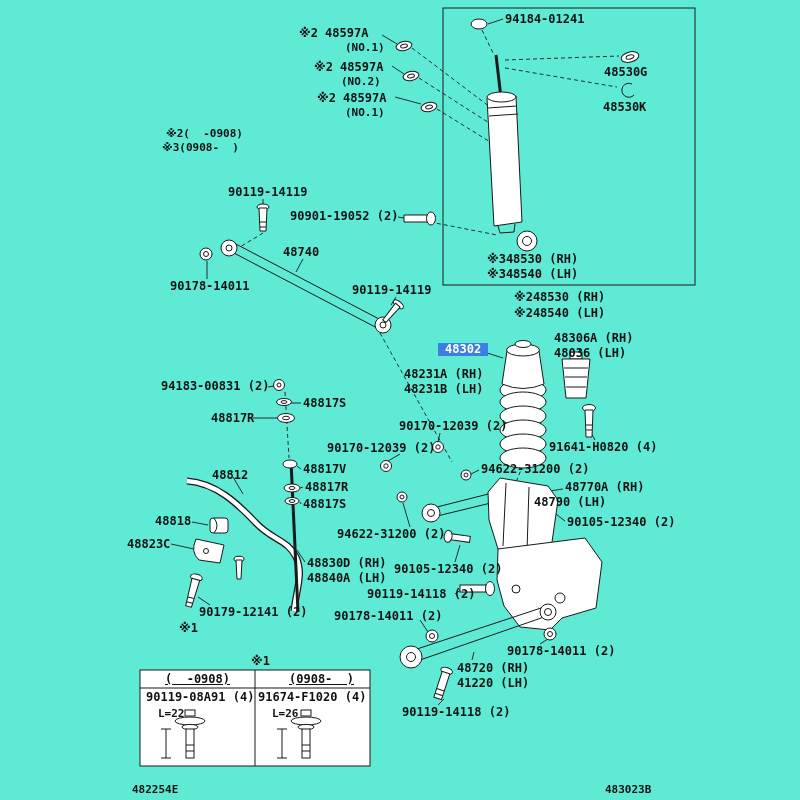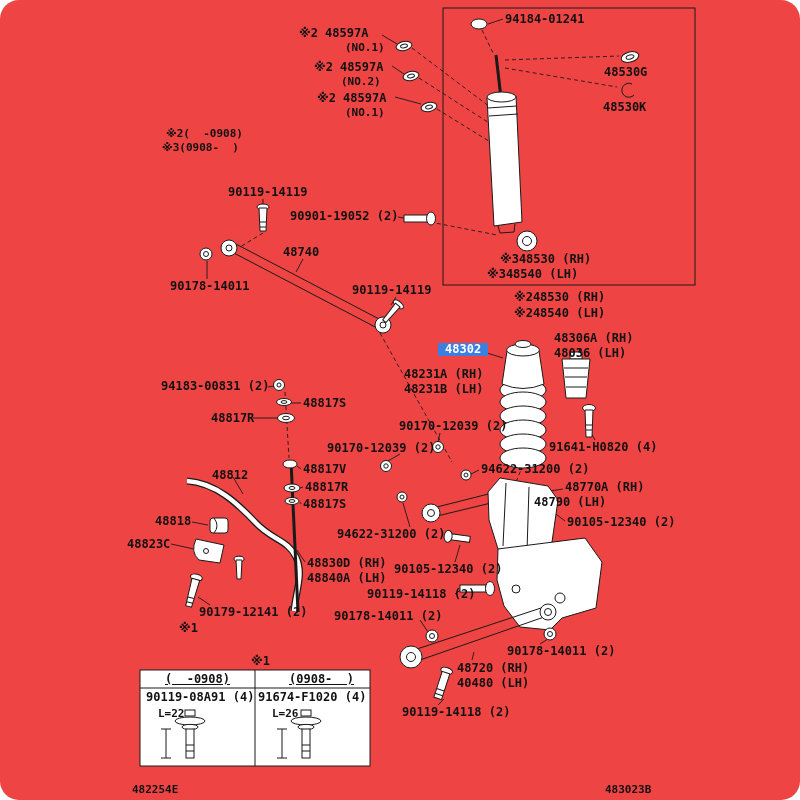--- a/index.html
+++ b/index.html
@@ -1,18 +1,18 @@
 <!DOCTYPE html>
 <html><head>
 <meta charset="utf-8">
 <style>
   * { margin:0; padding:0; box-sizing:border-box; }
   html,body { width:800px; height:800px; background:#fff; }
-  .canvas { position:relative; width:800px; height:800px; background:#ef4444; overflow:hidden;
-            font-family:"DejaVu Sans Mono","DejaVu Sans",monospace;border-radius:19px; }
+  .canvas { position:relative; width:800px; height:800px; background:#5eead4; overflow:hidden;
+            font-family:"DejaVu Sans Mono","DejaVu Sans",monospace; }
   svg.art { position:absolute; left:0; top:0; }
   .pl { position:absolute; font:bold 12px "DejaVu Sans Mono","DejaVu Sans",monospace;
         color:#111; white-space:pre; line-height:13px; }
   .sm { font-size:11px; font-weight:bold; }
   .hl { background:#3c7fe1; color:#fff; padding:0 7px; }
   .ctr { text-align:center;text-decoration:underline; }
   .code { position:absolute; font:bold 11px "DejaVu Sans Mono","DejaVu Sans",monospace; color:#111; }
 </style>
 </head>
 <body>
@@ -235,21 +235,21 @@
 
 <div class="pl sm" style="left:166px;top:127px">※2(  -0908)</div>
 <div class="pl sm" style="left:162px;top:141px">※3(0908-  )</div>
 
 <div class="pl" style="left:228px;top:186px">90119-14119</div>
 <div class="pl" style="left:290px;top:210px">90901-19052 (2)</div>
 <div class="pl" style="left:283px;top:246px">48740</div>
 <div class="pl" style="left:170px;top:280px">90178-14011</div>
 <div class="pl" style="left:352px;top:284px">90119-14119</div>
 
-<div class="pl" style="left:500px;top:253px">※348530 (RH)</div>
+<div class="pl" style="left:487px;top:253px">※348530 (RH)</div>
 <div class="pl" style="left:487px;top:268px">※348540 (LH)</div>
 <div class="pl" style="left:514px;top:291px">※248530 (RH)</div>
 <div class="pl" style="left:514px;top:307px">※248540 (LH)</div>
 
 <div class="pl hl" style="left:438px;top:343px">48302</div>
 
 <div class="pl" style="left:554px;top:332px">48306A (RH)</div>
 <div class="pl" style="left:554px;top:347px">48036 (LH)</div>
 <div class="pl" style="left:404px;top:368px">48231A (RH)</div>
 <div class="pl" style="left:404px;top:383px">48231B (LH)</div>
@@ -274,21 +274,21 @@
 <div class="pl" style="left:337px;top:528px">94622-31200 (2)</div>
 <div class="pl" style="left:307px;top:557px">48830D (RH)</div>
 <div class="pl" style="left:307px;top:572px">48840A (LH)</div>
 <div class="pl" style="left:394px;top:563px">90105-12340 (2)</div>
 <div class="pl" style="left:367px;top:588px">90119-14118 (2)</div>
 <div class="pl" style="left:334px;top:610px">90178-14011 (2)</div>
 <div class="pl" style="left:199px;top:606px">90179-12141 (2)</div>
 <div class="pl" style="left:179px;top:622px">※1</div>
 
 <div class="pl" style="left:457px;top:662px">48720 (RH)</div>
-<div class="pl" style="left:457px;top:677px">40480 (LH)</div>
+<div class="pl" style="left:457px;top:677px">41220 (LH)</div>
 <div class="pl" style="left:507px;top:645px">90178-14011 (2)</div>
 <div class="pl" style="left:402px;top:706px">90119-14118 (2)</div>
 
 <div class="pl" style="left:251px;top:655px">※1</div>
 <div class="pl ctr" style="left:141px;top:673px;width:113px">(  -0908)</div>
 <div class="pl ctr" style="left:256px;top:673px;width:131px">(0908-  )</div>
 <div class="pl" style="left:146px;top:691px">90119-08A91 (4)</div>
 <div class="pl" style="left:258px;top:691px">91674-F1020 (4)</div>
 <div class="pl sm" style="left:158px;top:707px">L=22</div>
 <div class="pl sm" style="left:272px;top:707px">L=26</div>

